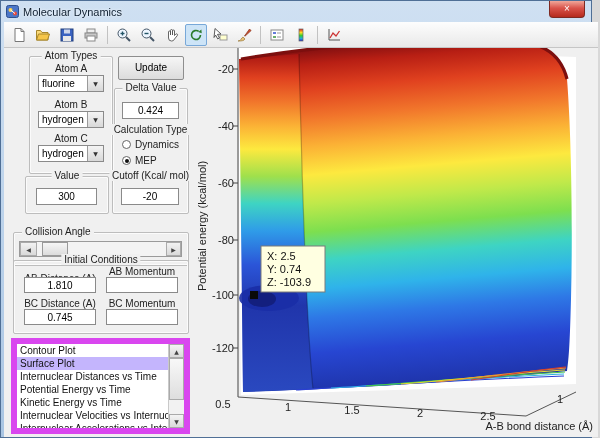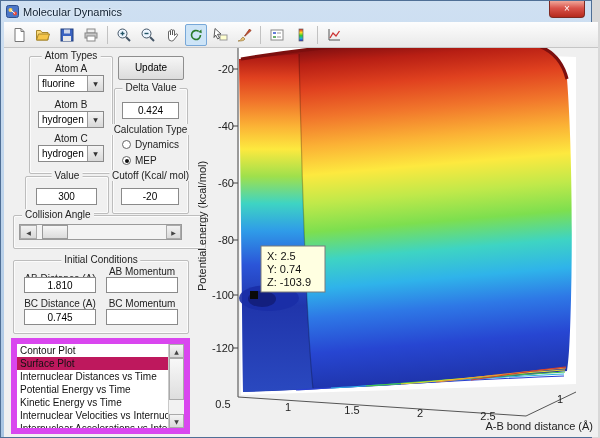--- a/index.html
+++ b/index.html
@@ -36,21 +36,21 @@
   .rdot.checked::after{content:"";position:absolute;left:1.5px;top:1.5px;width:4px;height:4px;border-radius:50%;background:#111;}
   .rlbl{font-size:10px;color:#222;}
   .slider{position:absolute;display:flex;border:1px solid #9a9a9a;background:#f3f3f3;box-sizing:border-box;}
   .sarrow{width:15px;background:linear-gradient(#f2f2f2,#d9d9d9);border:1px solid #aaa;display:flex;
     align-items:center;justify-content:center;font-size:6px;color:#444;font-family:"DejaVu Sans",sans-serif;}
   .sthumb{position:absolute;left:22px;top:0;width:26px;height:100%;background:linear-gradient(#f6f6f6,#dcdcdc);
     border:1px solid #9a9a9a;box-sizing:border-box;}
   .listbox{position:absolute;background:#fff;border:6px solid #d946ef;box-sizing:border-box;display:flex;}
   .list-items{flex:1;overflow:hidden;}
   .list-item{font-size:10px;line-height:13px;height:13px;padding-left:3px;white-space:nowrap;overflow:hidden;color:#111;}
-  .list-item.selected{background:#be185d;}
+  .list-item.selected{background:#c4b5fd;}
   .vscroll{width:15px;background:#f2f2f2;border-left:1px solid #c9c9c9;position:relative;}
   .vsa{height:14px;background:linear-gradient(#f4f4f4,#dadada);border:1px solid #aaa;font-size:6px;
     display:flex;align-items:center;justify-content:center;color:#444;box-sizing:border-box;font-family:"DejaVu Sans",sans-serif;}
   .vsa.down{position:absolute;bottom:0;left:0;right:0;}
   .vst{position:absolute;top:14px;left:0;right:0;height:42px;background:linear-gradient(#f8f8f8,#dedede);
     border:1px solid #aaa;box-sizing:border-box;}
   .plot-svg{position:absolute;left:186px;top:0;}
   svg text{font-family:"Liberation Sans",sans-serif;}
 </style>
 </head>
@@ -211,21 +211,21 @@
       <div class="groupbox" style="left:21px;top:128px;width:82px;height:36px;">
         <span class="legend">Value</span>
         <input class="tb" style="left: 10px; top: 11px; width: 61px; height: 17px;" value="300">
       </div>
 
       <div class="groupbox" style="left:108px;top:128px;width:75px;height:36px;">
         <span class="legend">Cutoff (Kcal/ mol)</span>
         <input class="tb" style="left: 8px; top: 11px; width: 58px; height: 17px;" value="-20">
       </div>
 
-      <div class="groupbox" style="left:9px;top:167px;width:174px;height:32px;padding-left:17px;">
+      <div class="groupbox" style="left:9px;top:184px;width:174px;height:32px;">
         <span class="legend left">Collision Angle</span>
         <div class="slider" style="left:5px;top:8px;width:163px;height:16px;">
           <span class="sarrow">◀</span>
           <span class="sthumb"></span>
           <span class="sarrow" style="position:absolute;right:0;top:0;height:100%;box-sizing:border-box;">▶</span>
         </div>
       </div>
 
       <div class="groupbox" style="left:9px;top:212px;width:174px;height:72px;">
         <span class="legend">Initial Conditions</span>

